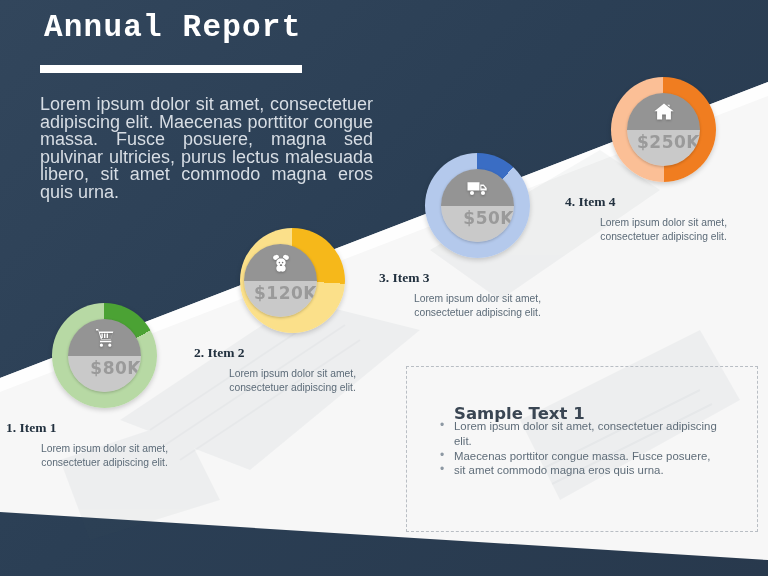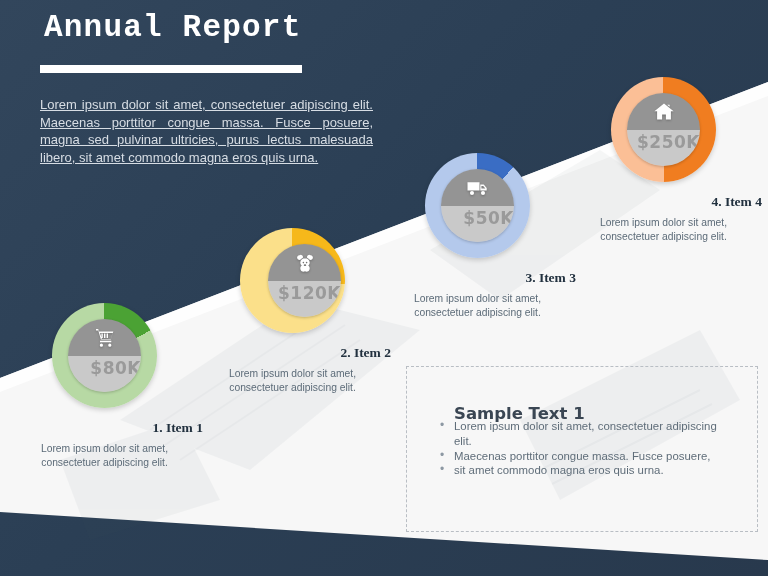--- a/index.html
+++ b/index.html
@@ -8,38 +8,38 @@
          background:linear-gradient(135deg,#32465c 0%,#2b3f55 45%,#28394d 100%);}
 
   
   .band{position:absolute;left:0;top:0;width:768px;height:576px;}
   .band svg{display:block;}
 
   
   .title{position:absolute;left:44px;top:10px;color:#ffffff;font-size:31px;font-weight:bold;
          letter-spacing:1.2px;font-family:Liberation Mono, monospace;}
   .title-rule{position:absolute;left:40px;top:65px;width:262px;height:8px;background:#ffffff;}
-  .intro{position:absolute;left:40px;top:96px;width:333px;color:#d7dde4;font-size:13px;
-         line-height:17.5px;text-align:justify;text-decoration:underline;}
+  .intro{position:absolute;left:40px;top:96px;width:333px;color:#d7dde4;font-size:18px;
+         line-height:17.5px;text-align:justify;}
 
   
   .item{position:absolute;}
   .donut{position:relative;width:0;height:0;}
   .ring{position:absolute;border-radius:50%;box-shadow:0 2px 5px rgba(0,0,0,.18);}
   .hole{position:absolute;border-radius:50%;overflow:hidden;
         box-shadow:0 1px 3px rgba(0,0,0,.22);}
   .hole .tophalf{position:absolute;left:0;top:0;width:100%;height:50%;background:#949494;}
   .hole .bothalf{position:absolute;left:0;top:50%;width:100%;height:50%;background:#c9c9c9;}
   .hole .icn{position:absolute;left:0;top:10%;width:100%;text-align:center;}
   .hole .icn svg{width:24px;height:24px;fill:#ffffff;
         filter:drop-shadow(0 1px 1px rgba(0,0,0,.25));}
   .hole .val{position:absolute;left:0;top:53%;width:100%;text-align:right;
         color:#9a9a9a;font-size:17px;font-weight:bold;letter-spacing:.5px;
         font-family:"DejaVu Sans","Liberation Sans",sans-serif;}
-  .cap-title{position:absolute;text-align:right;color:#22313f;font-size:13.5px;font-weight:bold;
+  .cap-title{position:absolute;text-align:left;color:#22313f;font-size:13.5px;font-weight:bold;
         font-family:"Liberation Serif","DejaVu Serif",serif;}
   .cap-body{position:absolute;text-align:center;color:#5c6b78;font-size:10.3px;line-height:14px;}
 
   
   .sbox{position:absolute;left:406px;top:366px;width:352px;height:166px;
         border:1px dashed #b9bec4;box-sizing:border-box;}
   .sbox h3{margin:10px;position:absolute;left:37px;top:27px;color:#3a4653;
         font-size:16.5px;font-weight:bold;font-family:"DejaVu Sans","Liberation Sans",sans-serif;}
   .slist{position:absolute;left:30px;top:52px;width:300px;margin:0;padding:0;list-style:none;}
   .slist li{position:relative;padding-left:17px;color:#5f6d79;font-size:11.4px;
@@ -89,21 +89,21 @@
         <div class="val">$80K</div>
       </div>
     </div>
     <div class="cap-title" style="left:-46px;top:117px;width:197px;">1. Item 1</div>
     <div class="cap-body" style="left:-36px;top:139px;width:177px;">Lorem ipsum dolor sit amet, consectetuer adipiscing elit.</div>
   </div>
 
   <div class="item" style="left:240px;top:228px;">
     <div class="donut">
       <div class="ring" id="ring1" style="left: 0px; top: 0px; width: 105px; height: 105px; background: conic-gradient(rgb(246, 184, 26) 0deg, rgb(246, 184, 26) 93.6deg, rgb(251, 224, 138) 93.6deg, rgb(251, 224, 138) 360deg);"></div>
-      <div class="hole" style="left:28px;top:16px;width:73px;height:73px;">
+      <div class="hole" style="left:4px;top:16px;width:73px;height:73px;">
         <div class="tophalf"></div>
         <div class="bothalf"></div>
         <div class="icn">
           <svg viewBox="0 0 24 24">
               <path d="M6.4 4.3a2.3 2.3 0 1 0 1.3 4.2 5.6 5.6 0 0 1 2.2-1.7 2.3 2.3 0 0 0-3.5-2.5zm11.2 0a2.3 2.3 0 0 0-3.5 2.5 5.6 5.6 0 0 1 2.2 1.7 2.3 2.3 0 1 0 1.3-4.2zM12 7.3c-2.6 0-4.7 1.9-4.7 4.2 0 1.2.6 2.3 1.5 3-.9.7-1.5 1.7-1.5 2.9 0 2 1.6 3.3 3.3 3.3.5 0 1-.2 1.4-.5.4.3.9.5 1.4.5 1.7 0 3.3-1.3 3.3-3.3 0-1.2-.6-2.2-1.5-2.9.9-.7 1.5-1.8 1.5-3 0-2.3-2.1-4.2-4.7-4.2zm-1.6 3.5a.8.8 0 1 1 0 1.6.8.8 0 0 1 0-1.6zm3.2 0a.8.8 0 1 1 0 1.6.8.8 0 0 1 0-1.6zM12 13.3c.7 0 1.2.4 1.2.9s-.5.9-1.2.9-1.2-.4-1.2-.9.5-.9 1.2-.9z"></path>
             </svg>
         </div>
         <div class="val">$120K</div>
       </div>
     </div>

